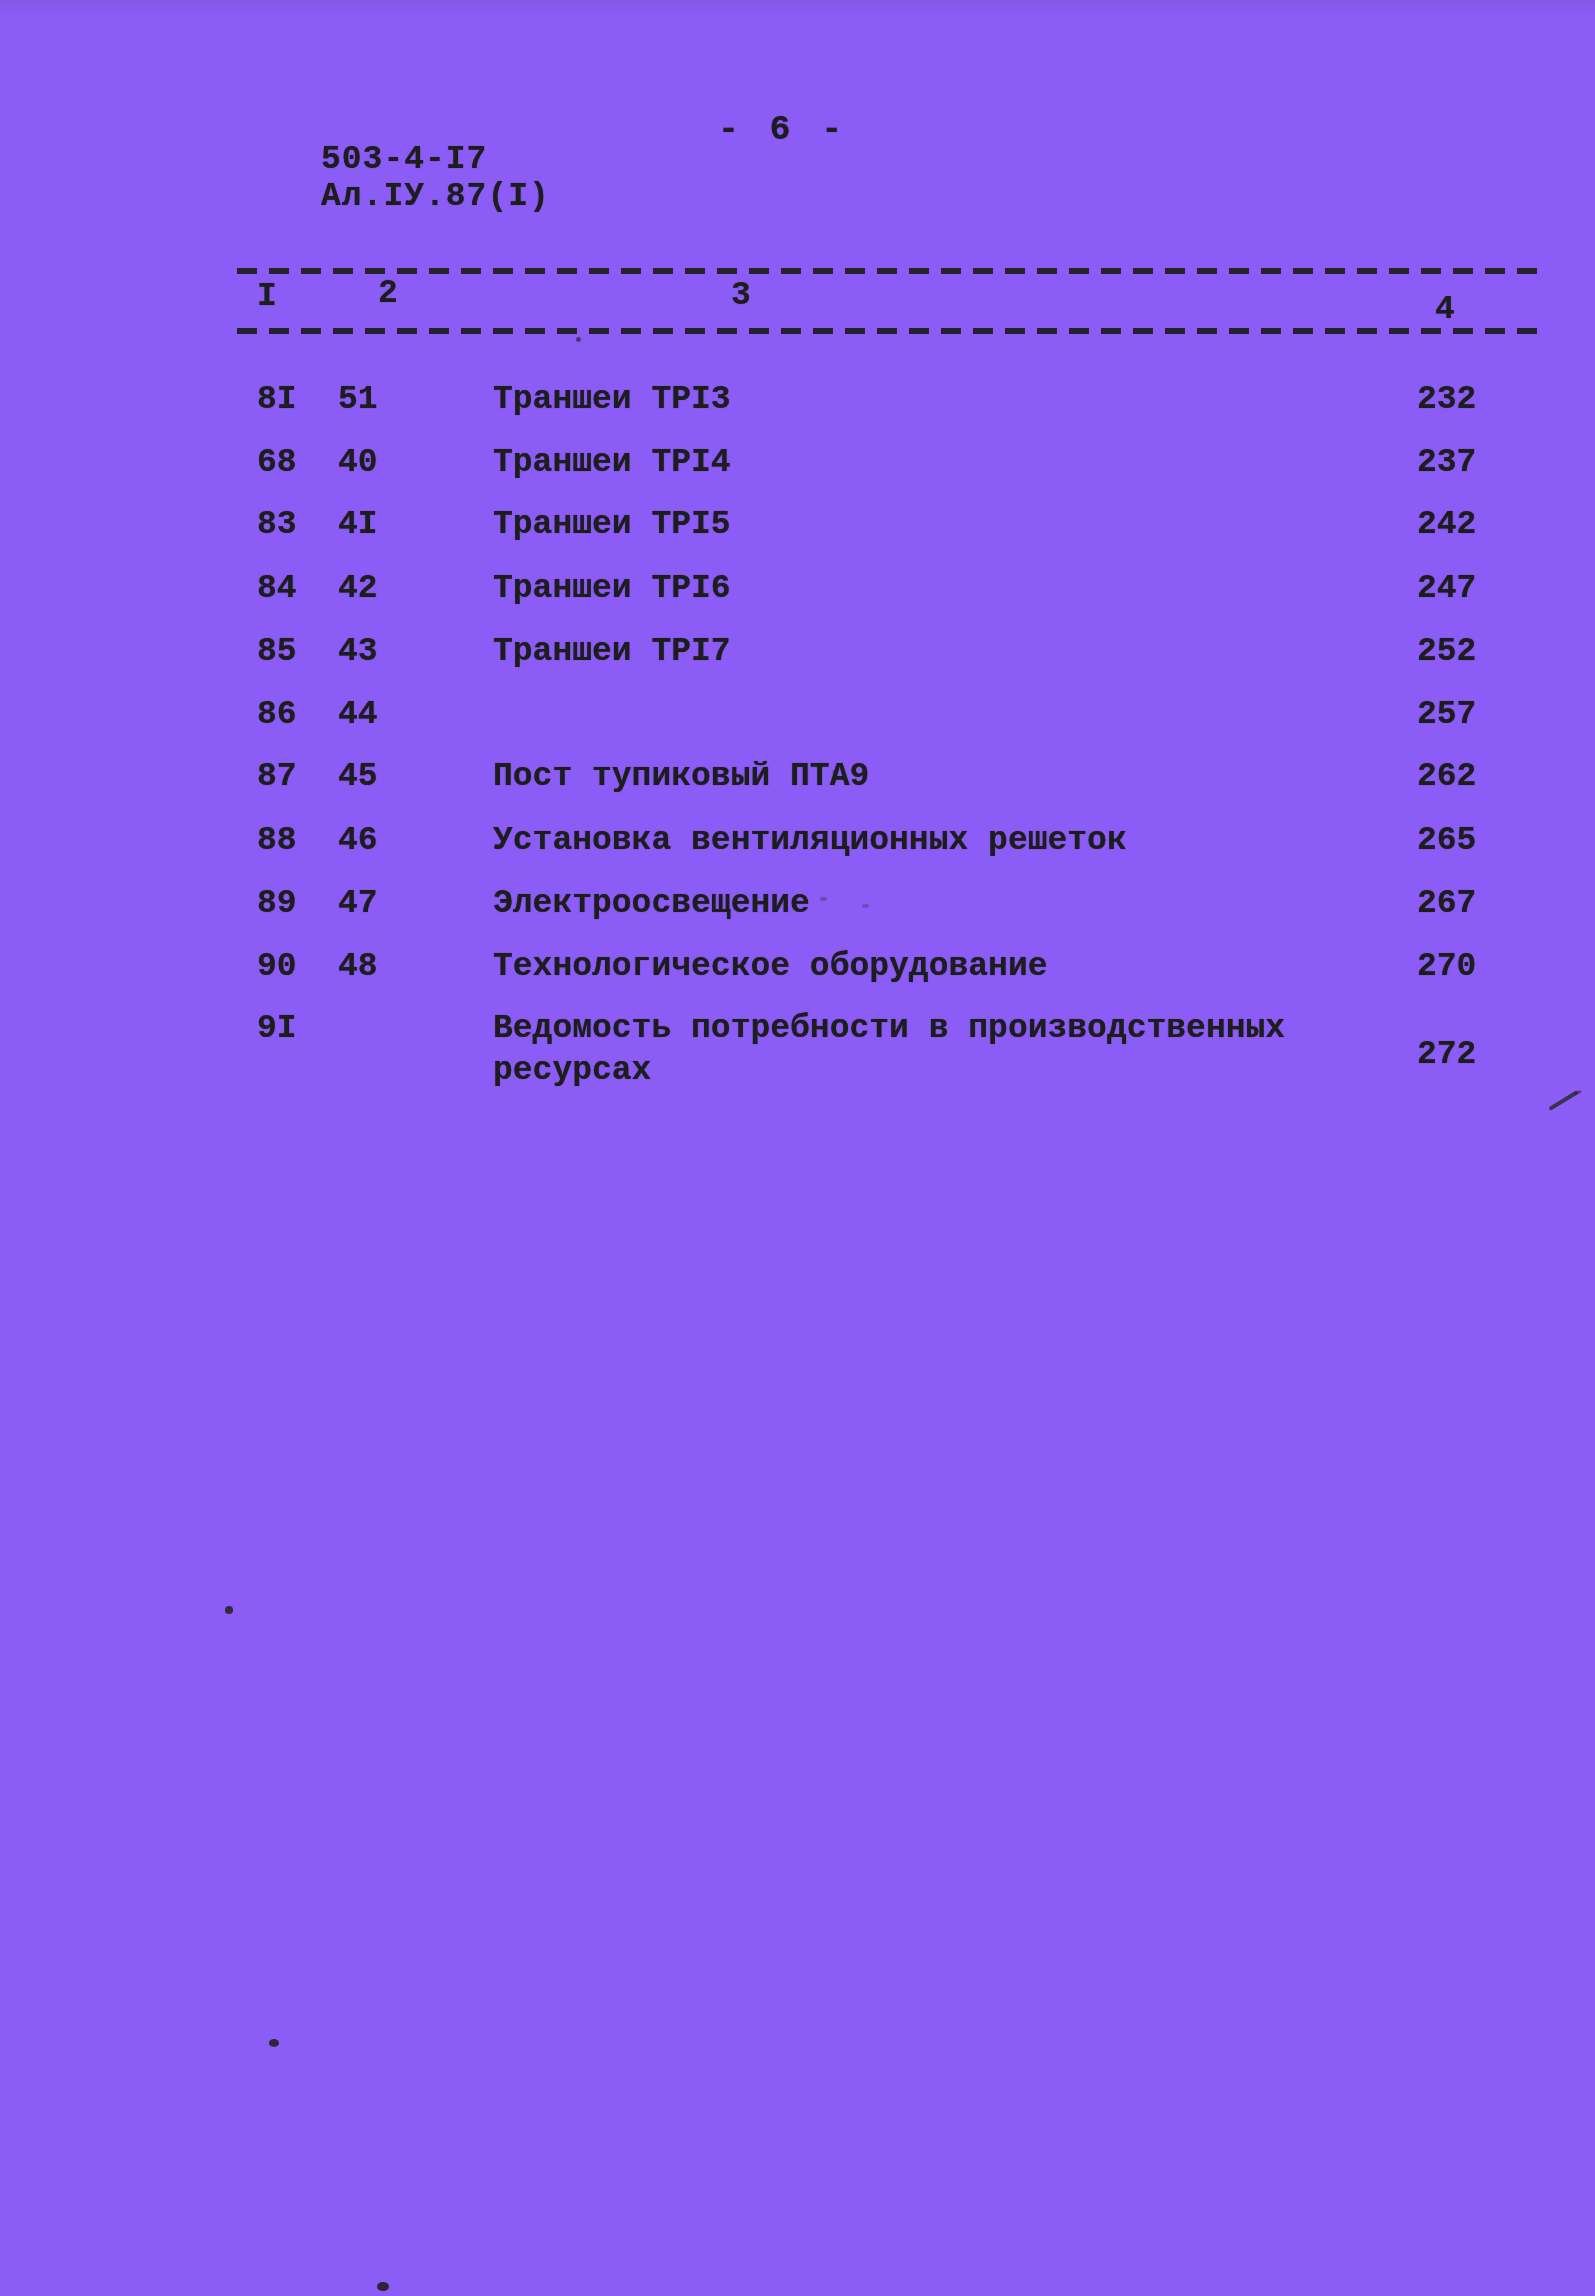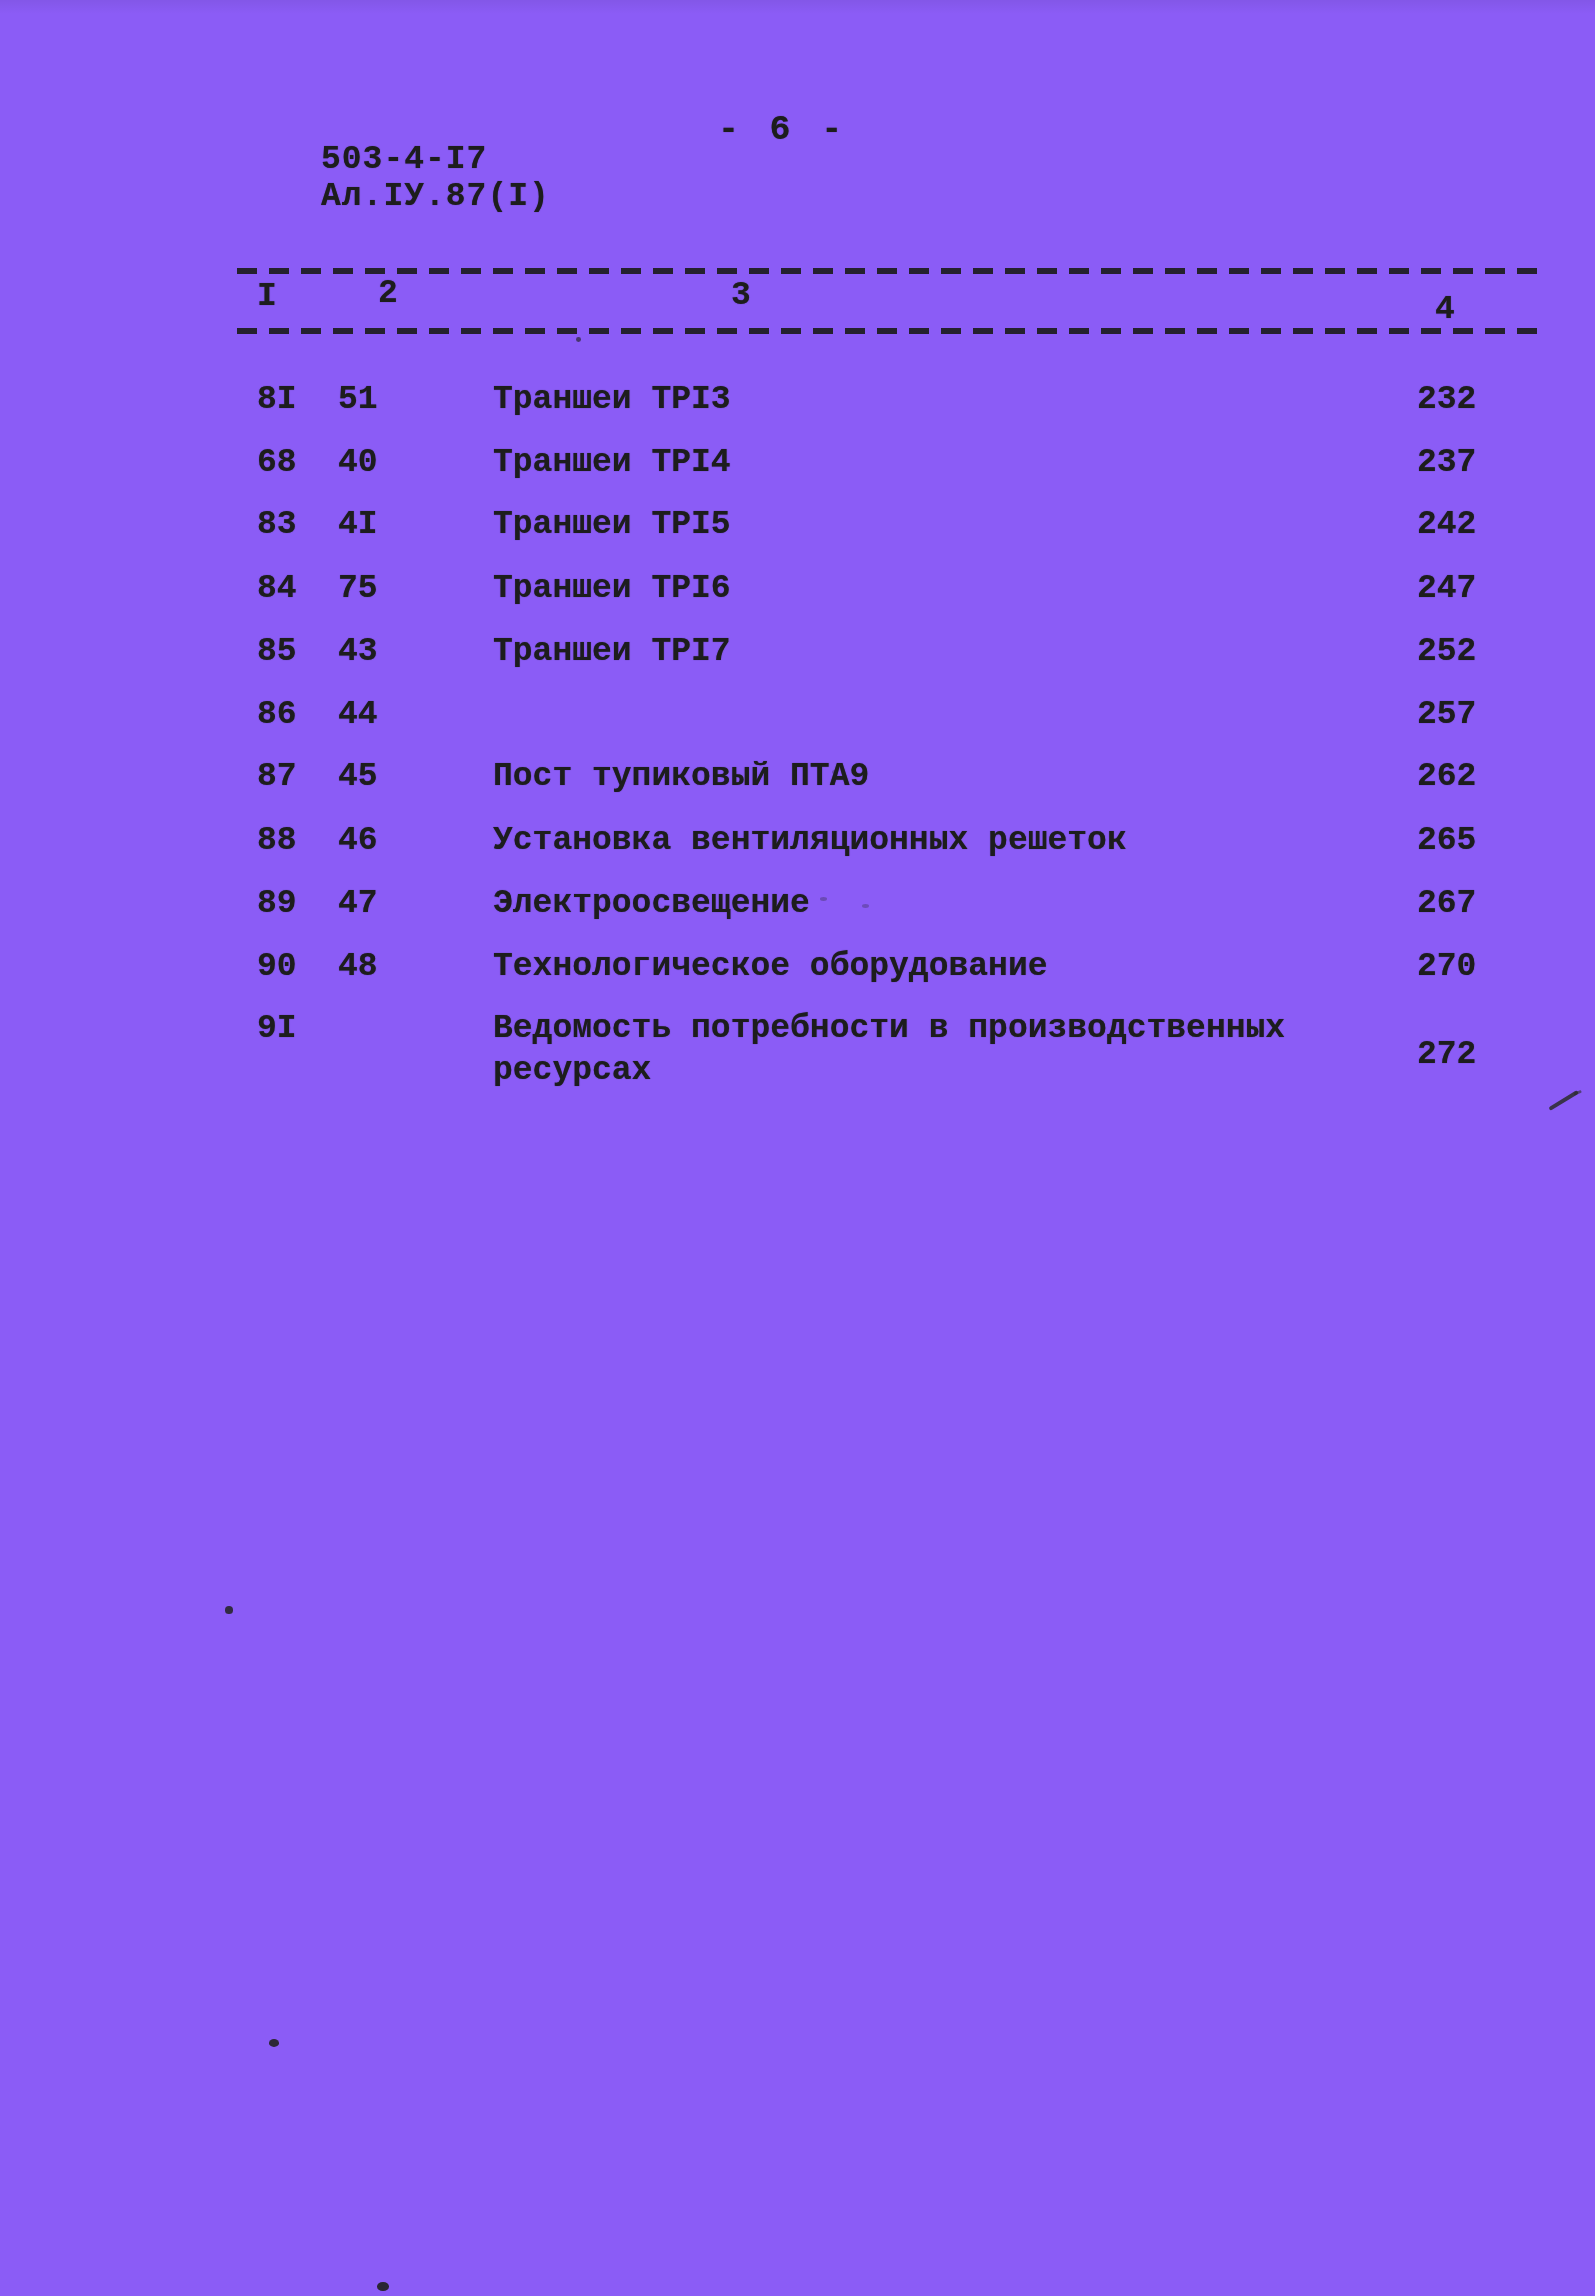--- a/index.html
+++ b/index.html
@@ -145,21 +145,21 @@
 
   <div class="row" style="top:492px">
     <span class="c1">83</span>
     <span class="c2">4I</span>
     <span class="c3">Траншеи ТРI5</span>
     <span class="c4">242</span>
   </div>
 
   <div class="row" style="top:556px">
     <span class="c1">84</span>
-    <span class="c2">75</span>
+    <span class="c2">42</span>
     <span class="c3">Траншеи ТРI6</span>
     <span class="c4">247</span>
   </div>
 
   <div class="row" style="top:619px">
     <span class="c1">85</span>
     <span class="c2">43</span>
     <span class="c3">Траншеи ТРI7</span>
     <span class="c4">252</span>
   </div>

